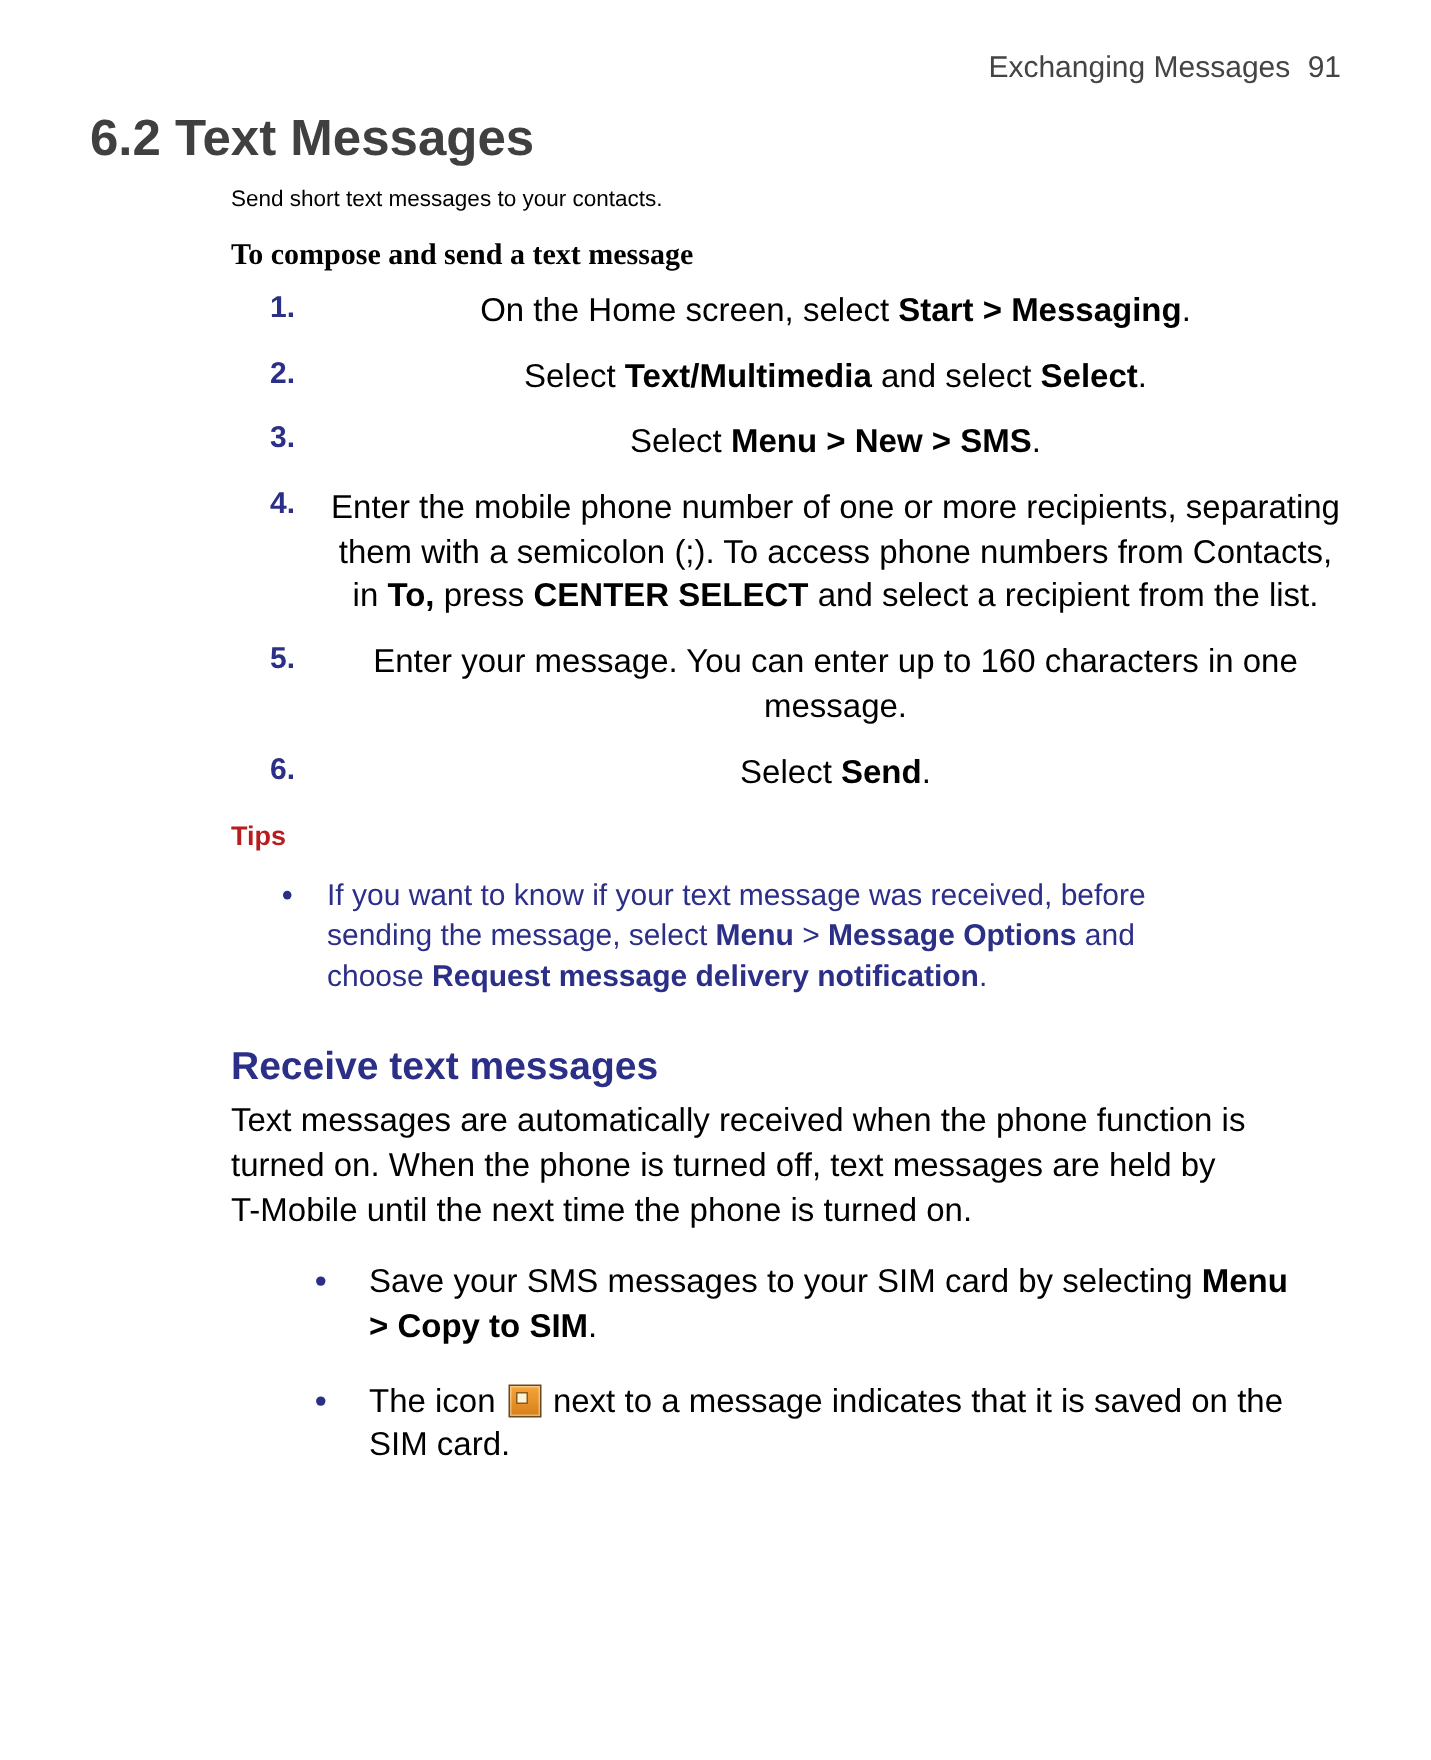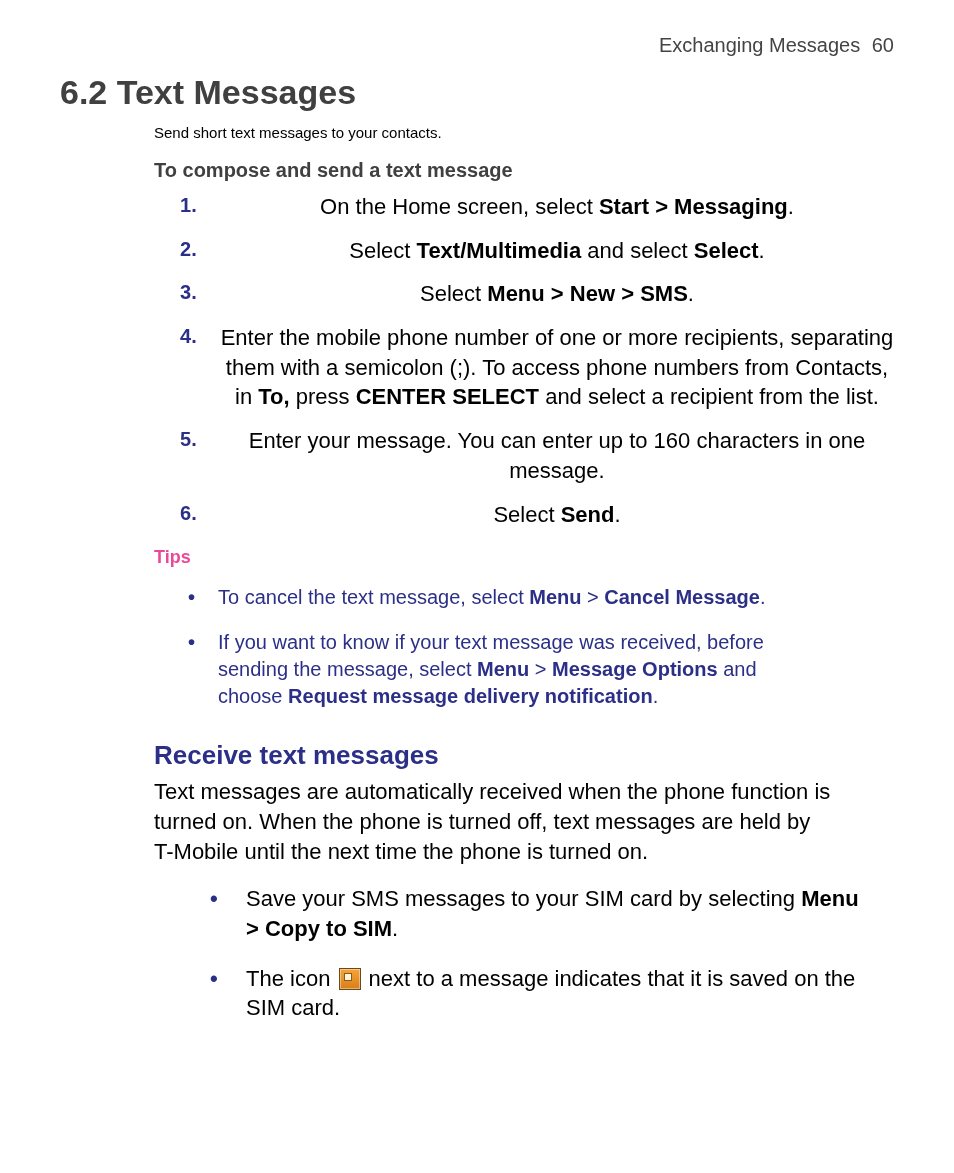--- a/index.html
+++ b/index.html
@@ -35,24 +35,25 @@
     font-size: 15px;
     margin: 0 0 18px 94px;
   }
   h2.sub-heading {
     color: #2c2f87;
     font-weight: 700;
     font-size: 26px;
     margin: 18px 0 6px 94px;
   }
   h3.task-heading {
-    color: #404040;
+    color: #000000;
     font-weight: 700;
     font-size: 20px;
     margin: 4px 0 6px 94px;
+    font-family: Liberation Serif, serif;
   }
   ol.steps {
     list-style: none;
     counter-reset: step;
     margin: 0 0 8px 120px;
     padding: 0;
     font-size: 22px;
   }
   ol.steps > li {
     counter-increment: step;
@@ -64,21 +65,21 @@
   ol.steps > li::before {
     content: counter(step) ".";
     position: absolute;
     left: 0;
     top: 4px;
     color: #2c2f87;
     font-weight: 700;
     font-size: 20px;
   }
   .tips-label {
-    color: #ec4899;
+    color: #b91c1c;
     font-weight: 700;
     font-size: 18px;
     margin: 6px 0 10px 94px;
   }
   ul.tips {
     list-style: none;
     margin: 0 0 10px 128px;
     padding: 0;
     font-size: 20px;
     color: #2c2f87;
@@ -147,21 +148,21 @@
     border: 1px solid #8a5a1a;
   }
 </style>
 </head>
 <body>
 
 <div class="page">
 
   <div class="running-head">
     <span>Exchanging Messages</span>
-    <span class="pg">60</span>
+    <span class="pg">91</span>
   </div>
 
   <h1 class="section-title">6.2 Text Messages</h1>
 
   <p class="intro">Send short text messages to your contacts.</p>
 
   <h3 class="task-heading">To compose and send a text message</h3>
 
   <ol class="steps">
     <li>
@@ -180,23 +181,20 @@
       <span>Enter your message. You can enter up to 160 characters in one message.</span>
     </li>
     <li>
       <span>Select </span><b>Send</b><span>.</span>
     </li>
   </ol>
 
   <div class="tips-label">Tips</div>
   <ul class="tips">
     <li>
-      <span>To cancel the text message, select </span><b>Menu</b><span> &gt; </span><b>Cancel Message</b><span>.</span>
-    </li>
-    <li>
       <span>If you want to know if your text message was received, before sending the message, select </span><b>Menu</b><span> &gt; </span><b>Message Options</b><span> and choose </span><b>Request message delivery notification</b><span>.</span>
     </li>
   </ul>
 
   <h2 class="sub-heading">Receive text messages</h2>
   <p class="body-para">Text messages are automatically received when the phone function is turned on. When the phone is turned off, text messages are held by T-Mobile until the next time the phone is turned on.</p>
 
   <ul class="bullets">
     <li>
       <span>Save your SMS messages to your SIM card by selecting </span><b>Menu &gt; Copy to SIM</b><span>.</span>

